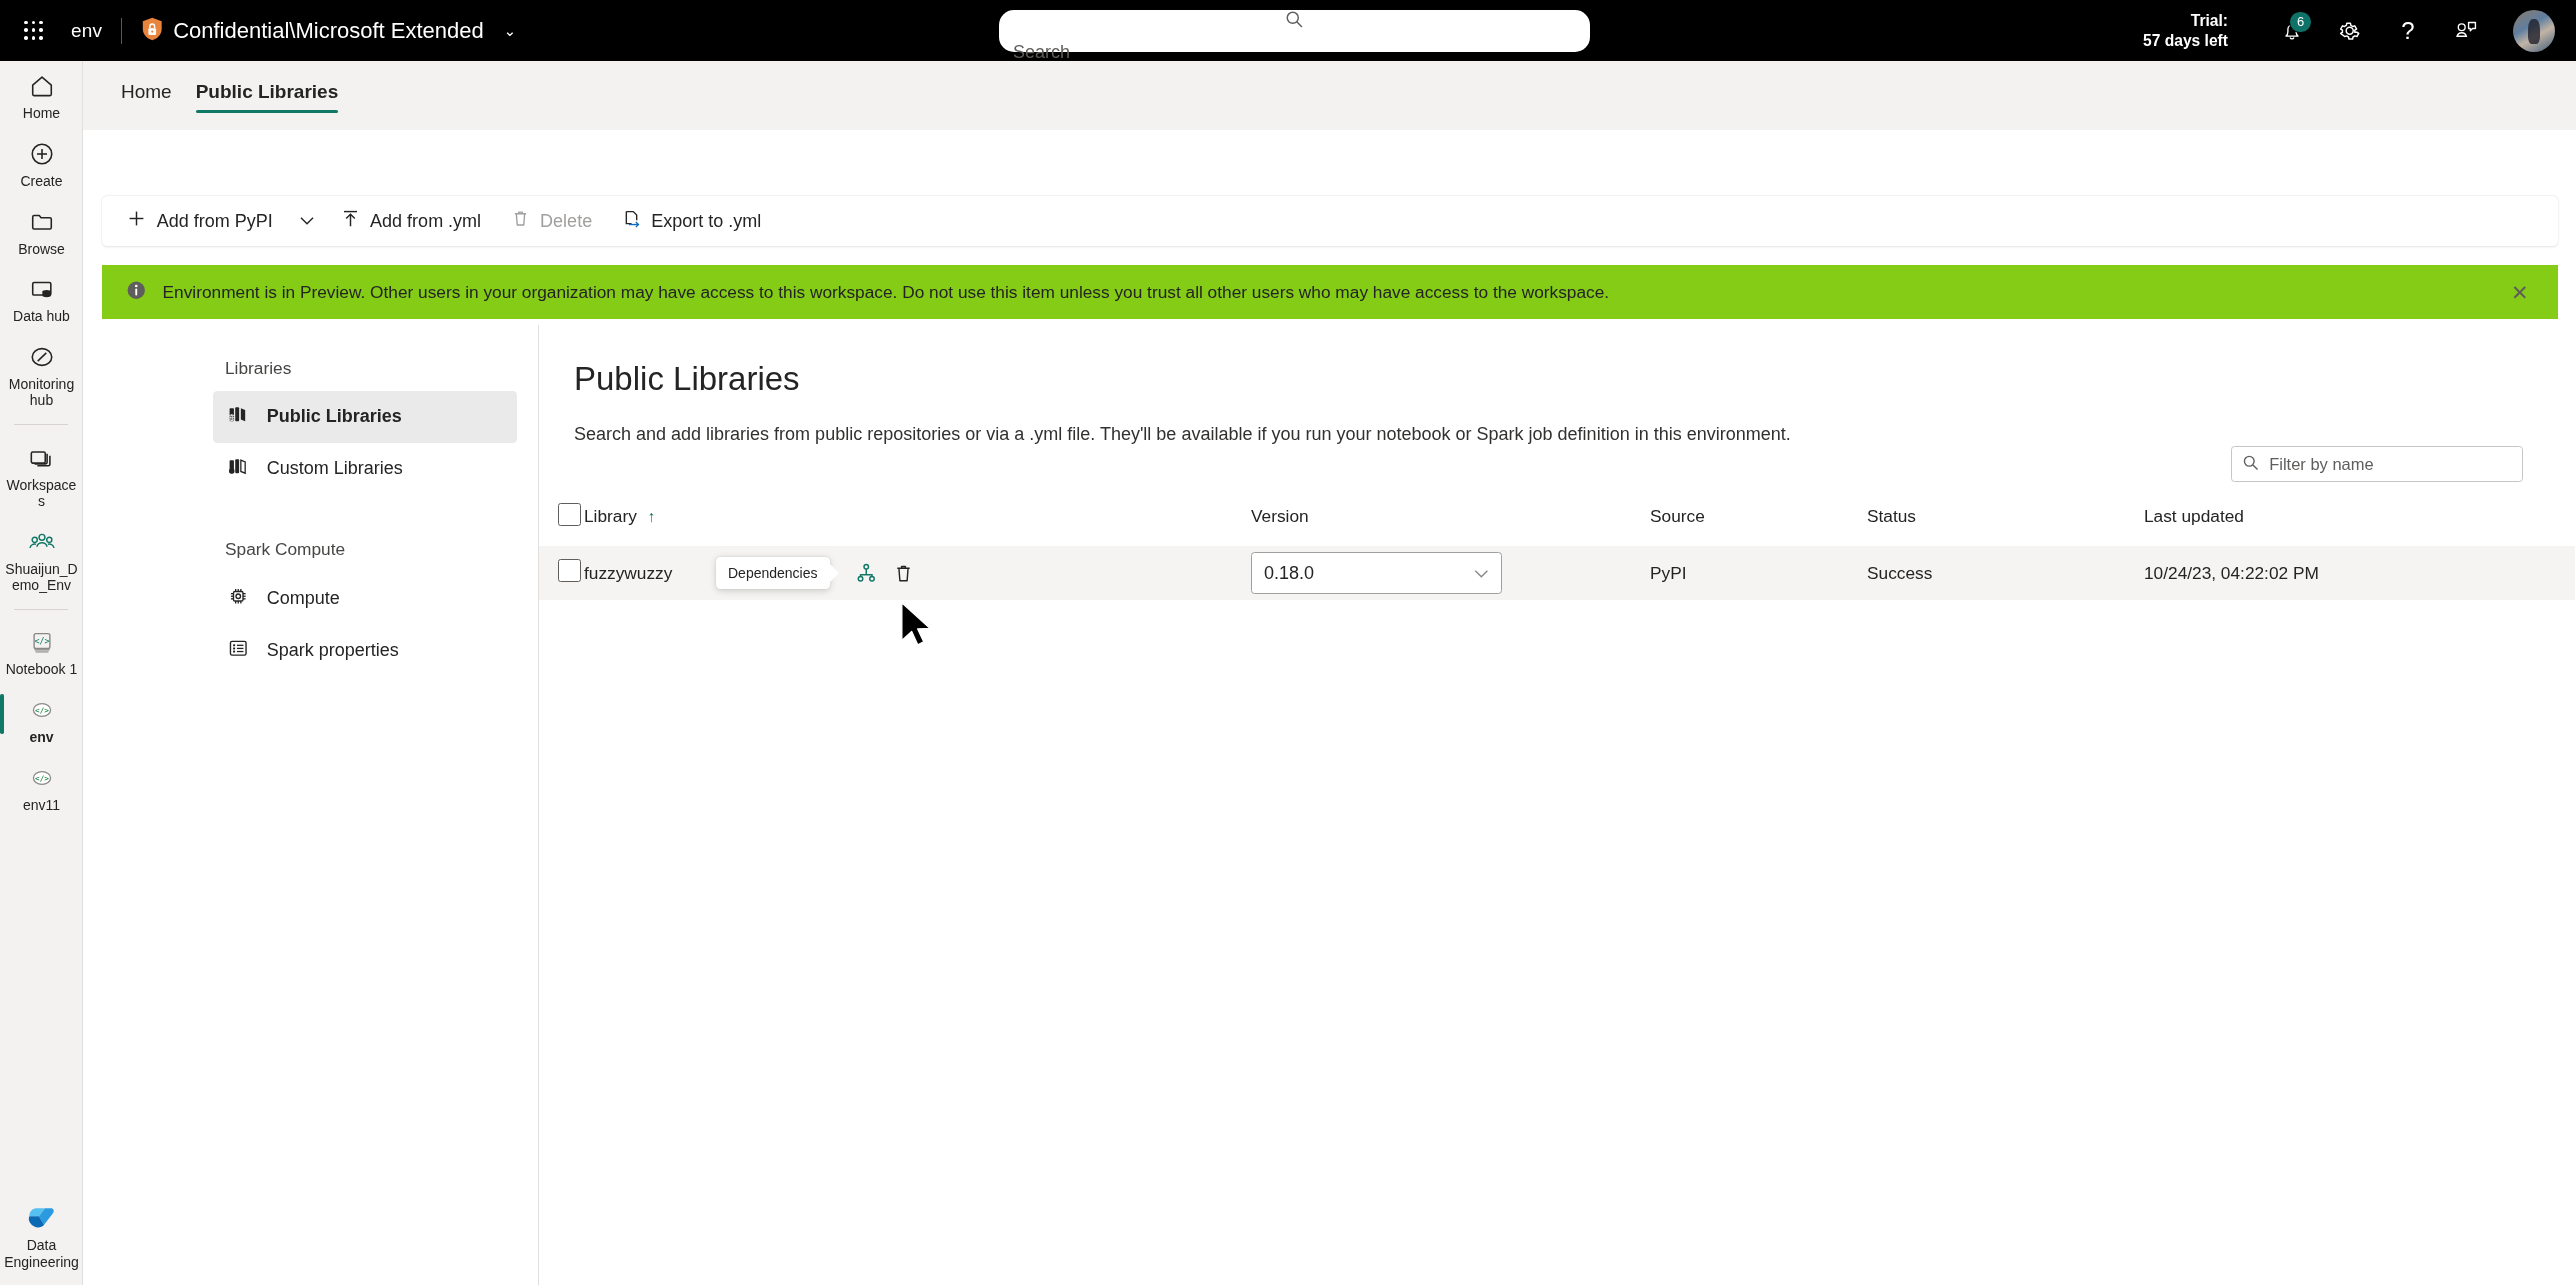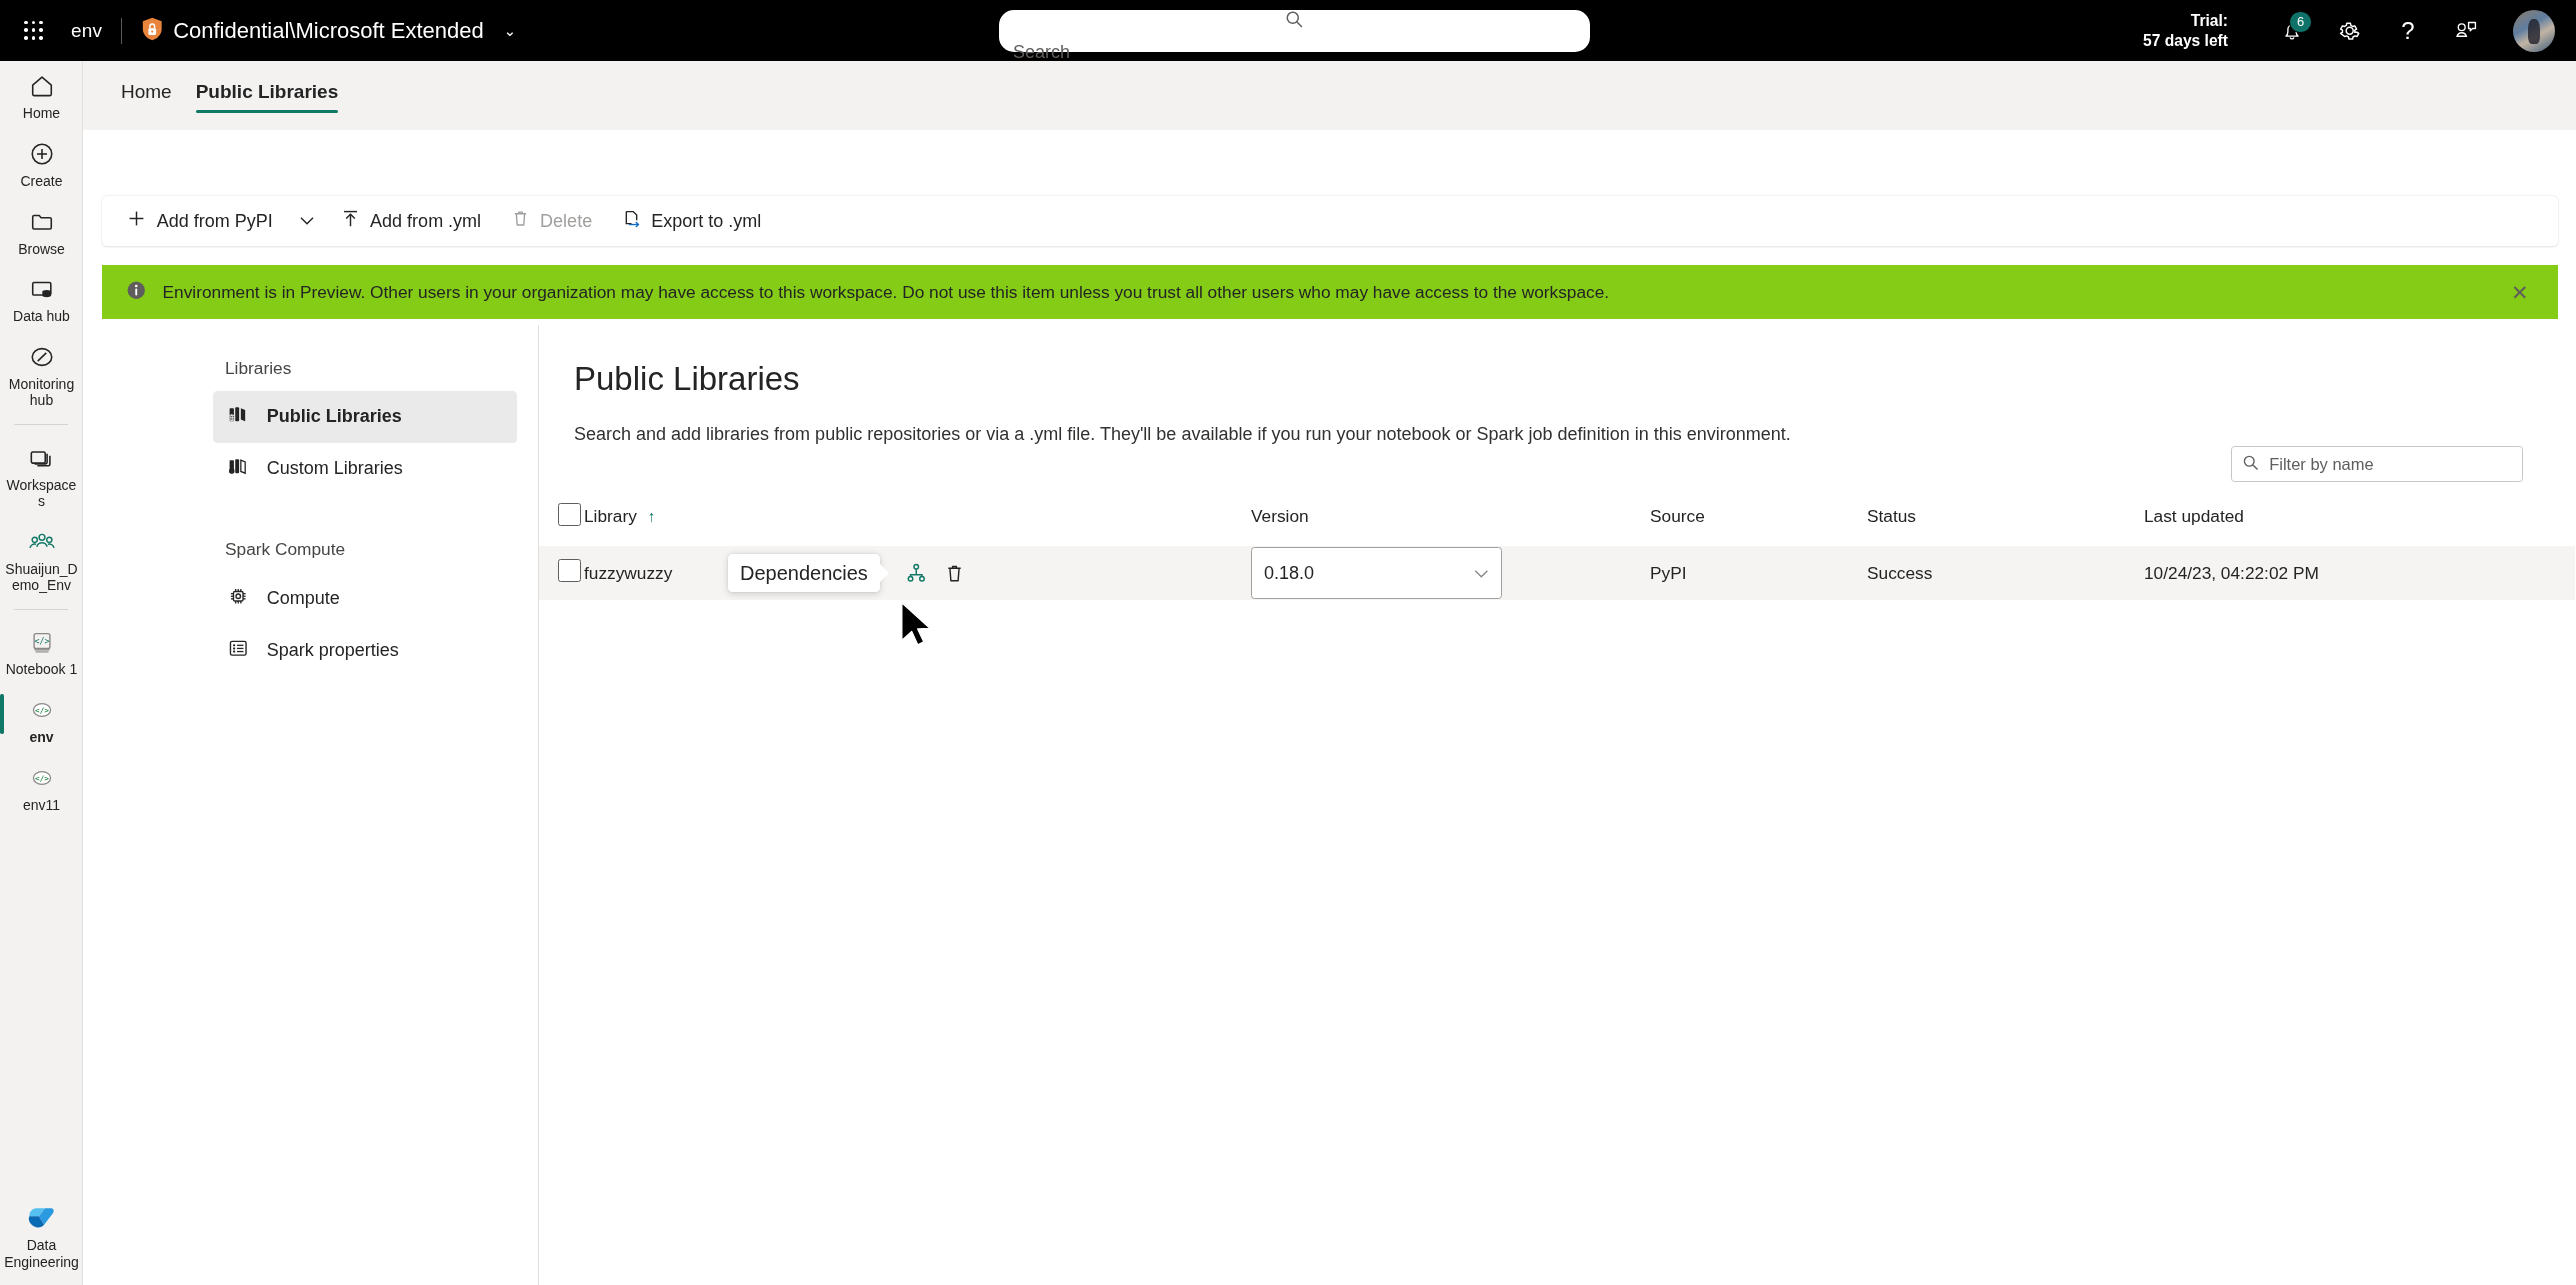--- a/index.html
+++ b/index.html
@@ -225,37 +225,37 @@
     background: #ffffff; display: inline-block; cursor: pointer;
   }
   .col-cb { width: 45px; padding-left: 19px !important; }
   .sort-arrow { color: #117865; font-size: 15.6px; margin-left: 6px; }
 
   .lib-cell { display: flex; align-items: center; position: relative; }
   .lib-name { width: 130px; }
   .tooltip {
     background: #ffffff; border-radius: 4.3px;
     box-shadow: 0 1.7px 7px rgba(0,0,0,.16), 0 0 1.7px rgba(0,0,0,.12);
-    font-size: 20px; color: #242424;
-    padding: 7.8px 12px; position: relative; margin-left: 14px;
+    font-size: 14px; color: #242424;
+    padding: 7.8px 12px; position: relative; margin-left: 2px;
     white-space: nowrap;
   }
   .tooltip::after {
     content: ""; position: absolute; right: -9.5px; top: 50%;
     transform: translateY(-50%);
     border-top: 9.5px solid transparent;
     border-bottom: 9.5px solid transparent;
     border-left: 9.5px solid #ffffff;
   }
   .row-action {
     width: 38px; height: 38px; display: flex; align-items: center; justify-content: center;
     cursor: pointer; border-radius: 3.5px;
   }
   .version-select {
-    width: 251px; height: 52px; border: 0.9px solid #a19f9d; border-radius: 3.5px;
+    width: 251px; height: 42px; border: 0.9px solid #a19f9d; border-radius: 3.5px;
     background: #ffffff; display: flex; align-items: center;
     justify-content: space-between; padding: 0 12px; cursor: pointer;
     font-size: 18px; color: #242424;
   }
   .version-select .chev { color: #8a8886; font-size: 14px; }
 
   .cursor {
     position: absolute; left: 899px; top: 601px; pointer-events: none;
     z-index: 50;
   }

